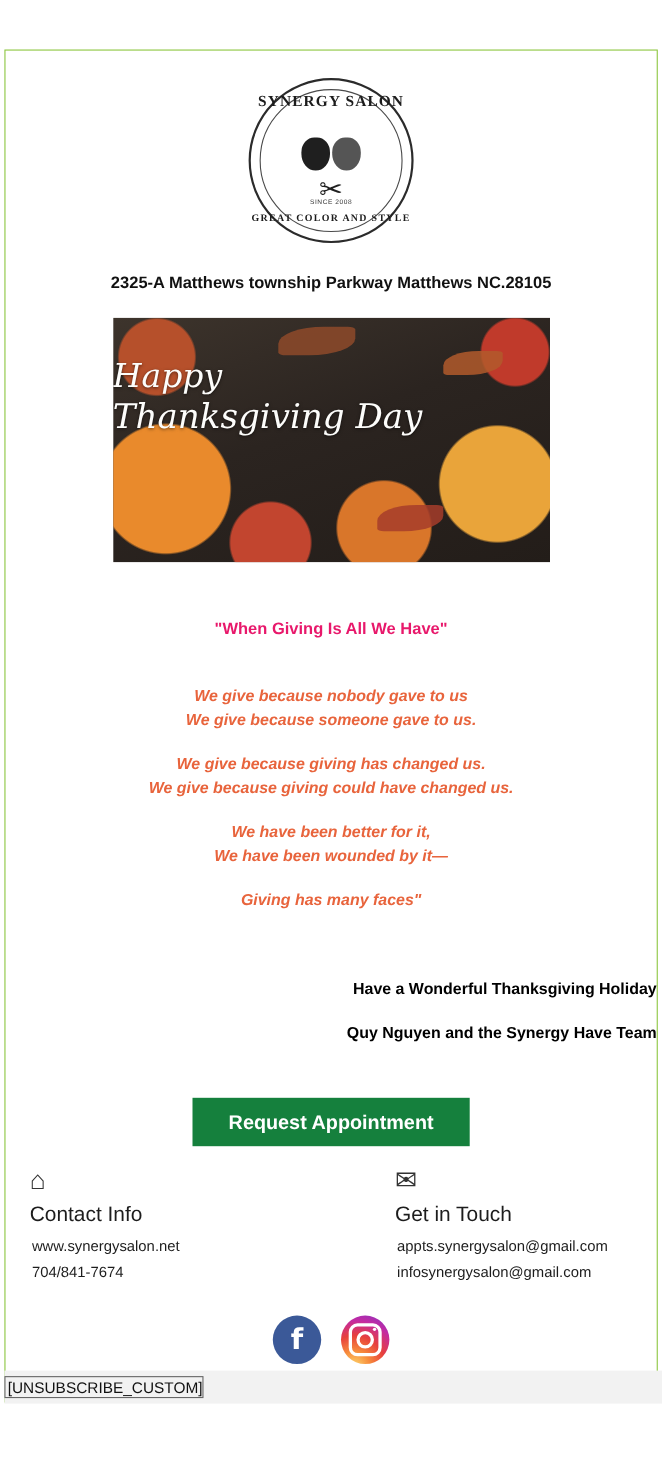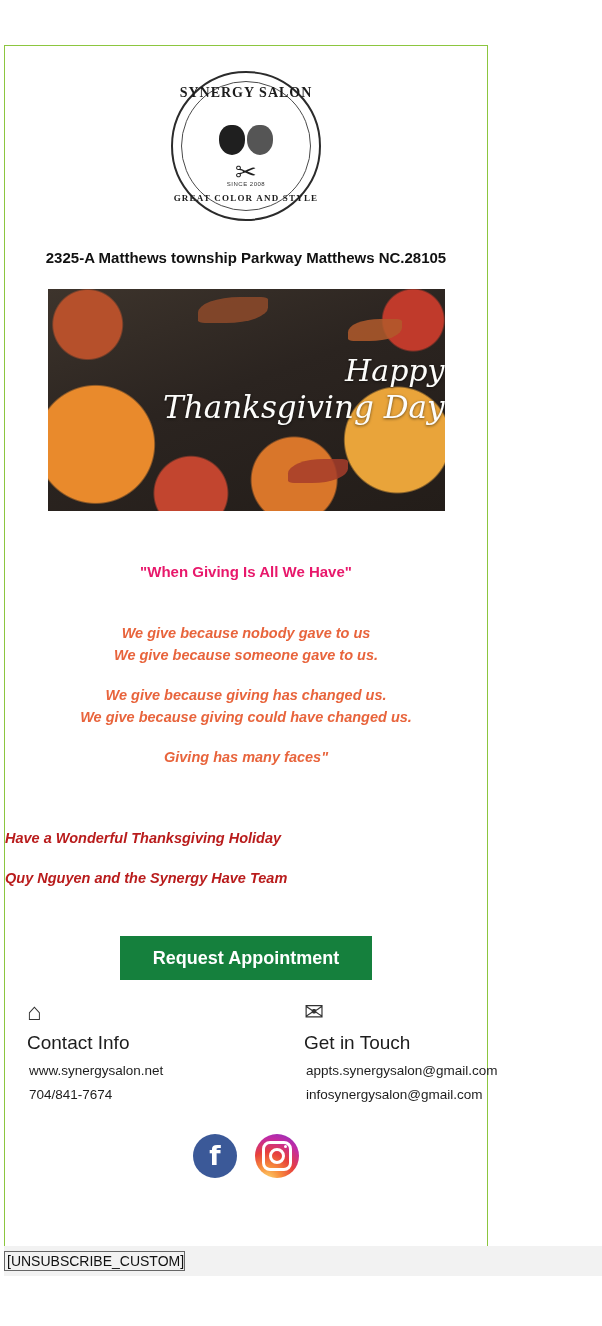--- a/index.html
+++ b/index.html
@@ -16,21 +16,21 @@
   .page {
     position: relative;
     width: 602px;
     height: 1326px;
     background: #ffffff;
   }
   .email-frame {
     position: absolute;
     left: 4px;
     top: 45px;
-    width: 484px;
+    width: 594px;
     height: 1230px;
     border: 1px solid #8cc63f;
     background: #ffffff;
     box-sizing: border-box;
   }
 
   
   .logo-wrap {
     margin-top: 25px;
     display: flex;
@@ -139,26 +139,25 @@
     overflow: hidden;
   }
   .hero-leaf {
     position: absolute;
     border-radius: 60% 10% 60% 10%;
     opacity: .85;
   }
   .hero-txt1, .hero-txt2 {
     position: absolute;
     width: 100%;
-    text-align: right;
+    text-align: left;
     color: #fdfdfb;
     font-family: "DejaVu Serif", serif;
     font-style: italic;
     text-shadow: 0 1px 3px rgba(0,0,0,.55);
-    margin-top: 28px;
   }
   .hero-txt1 { top: 36px; font-size: 30px; }
   .hero-txt2 { top: 72px; font-size: 31px; }
 
   
   .quote-title {
     margin-top: 52px;
     text-align: center;
     font-size: 15px;
     font-weight: bold;
@@ -172,25 +171,24 @@
     font-size: 14.5px;
     line-height: 22px;
   }
   .verse.g1 { margin-top: 42px; }
   .verse.g2 { margin-top: 18px; }
   .verse.g3 { margin-top: 18px; }
   .verse.g4 { margin-top: 18px; }
 
   
   .signoff {
-    text-align: left;
-    color: #b91c1c;
+    text-align: right;
+    color: #000000;
     font-weight: bold;
     font-size: 14.5px;
-    font-style: italic;
   }
   .signoff.s1 { margin-top: 62px; }
   .signoff.s2 { margin-top: 24px; }
 
   
   .cta-wrap {
     margin-top: 50px;
     display: flex;
     justify-content: center;
   }
@@ -332,20 +330,24 @@
 
     <div class="quote-title">"When Giving Is All We Have"</div>
 
     <div class="verse g1">
       <div>We give because nobody gave to us</div>
       <div>We give because someone gave to us.</div>
     </div>
     <div class="verse g2">
       <div>We give because giving has changed us.</div>
       <div>We give because giving could have changed us.</div>
+    </div>
+    <div class="verse g3">
+      <div>We have been better for it,</div>
+      <div>We have been wounded by it—</div>
     </div>
     <div class="verse g4">
       <div>Giving has many faces"</div>
     </div>
 
     <div class="signoff s1">Have a Wonderful Thanksgiving Holiday</div>
     <div class="signoff s2">Quy Nguyen and the Synergy Have Team</div>
 
     <div class="cta-wrap">
       <button class="cta">Request Appointment</button>

